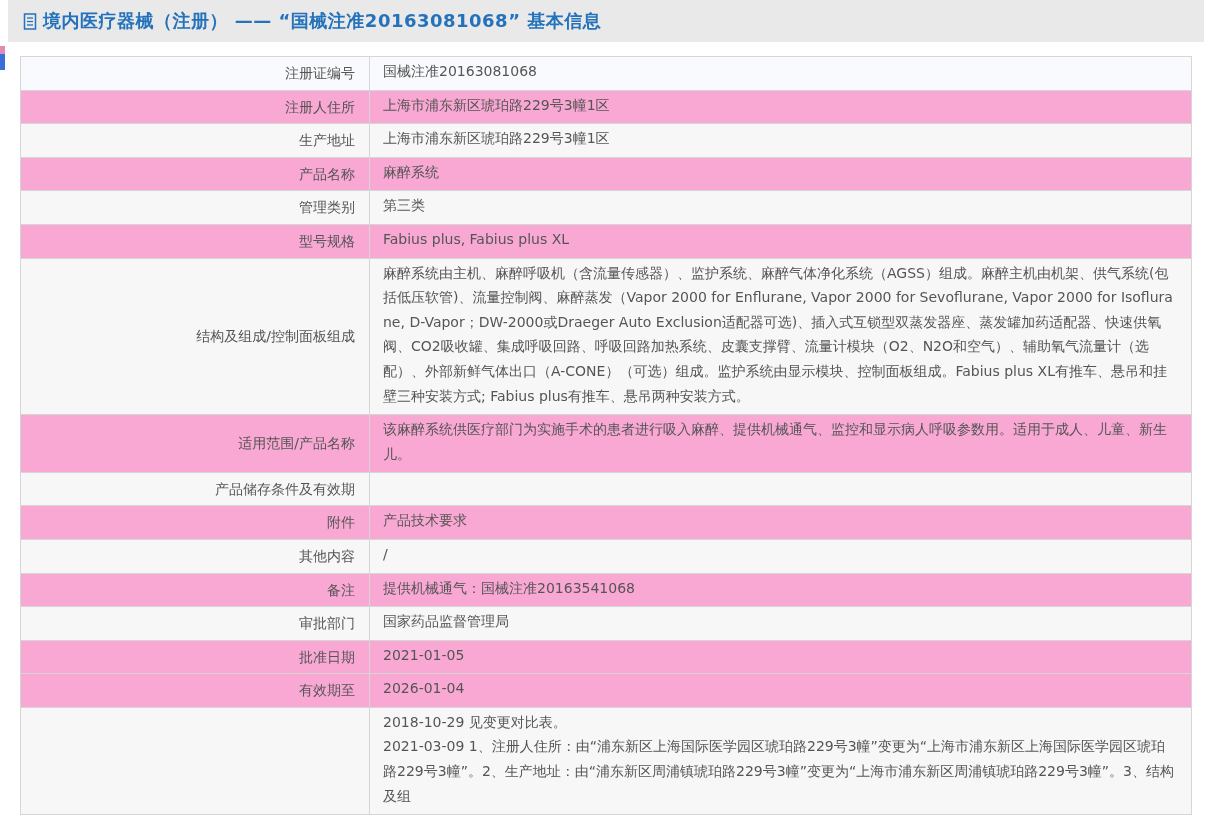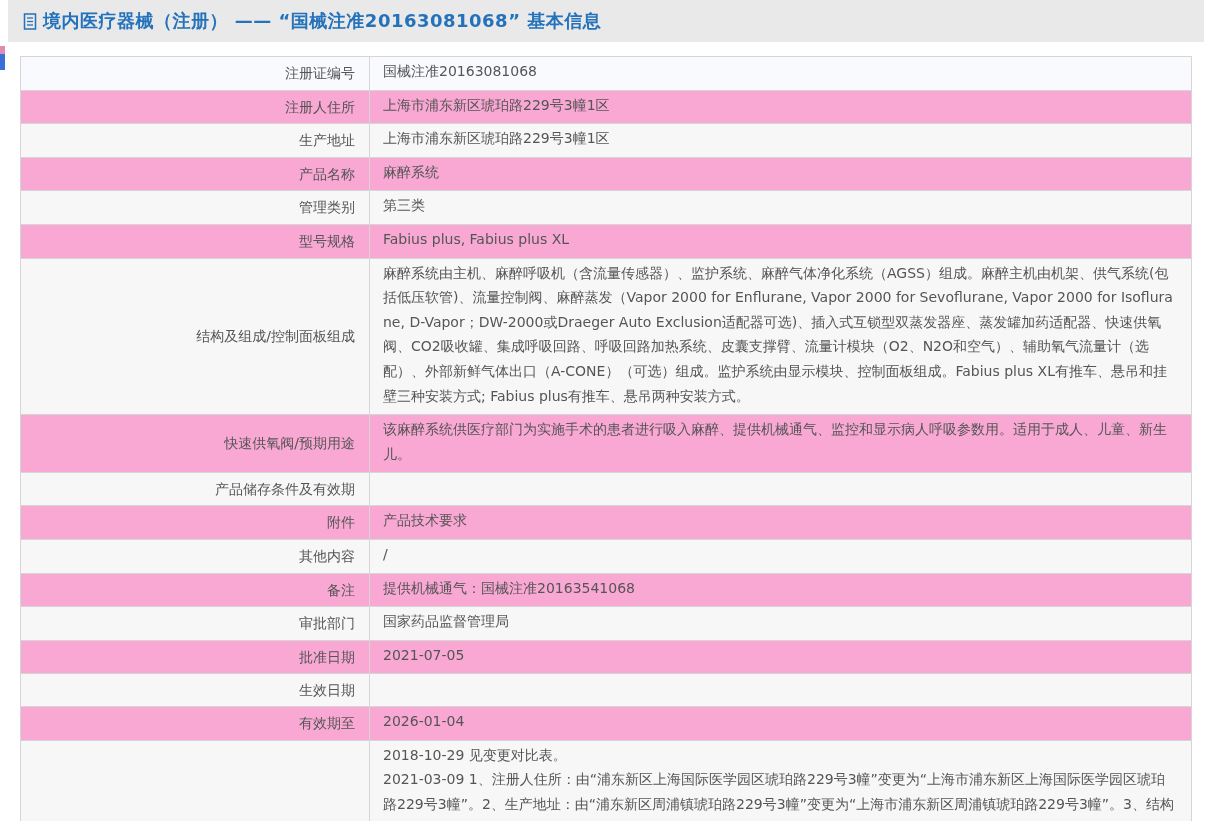--- a/index.html
+++ b/index.html
@@ -135,21 +135,21 @@
     <td class="cell-label">型号规格</td>
     <td class="cell-value">Fabius plus, Fabius plus XL</td>
   </tr>
 
   <tr class="row-even">
     <td class="cell-label">结构及组成/控制面板组成</td>
     <td class="cell-value">麻醉系统由主机、麻醉呼吸机（含流量传感器）、监护系统、麻醉气体净化系统（AGSS）组成。麻醉主机由机架、供气系统(包括低压软管)、流量控制阀、麻醉蒸发（Vapor 2000 for Enflurane, Vapor 2000 for Sevoflurane, Vapor 2000 for Isoflurane, D-Vapor；DW-2000或Draeger Auto Exclusion适配器可选)、插入式互锁型双蒸发器座、蒸发罐加药适配器、快速供氧阀、CO2吸收罐、集成呼吸回路、呼吸回路加热系统、皮囊支撑臂、流量计模块（O2、N2O和空气）、辅助氧气流量计（选配）、外部新鲜气体出口（A-CONE）（可选）组成。监护系统由显示模块、控制面板组成。Fabius plus XL有推车、悬吊和挂壁三种安装方式; Fabius plus有推车、悬吊两种安装方式。</td>
   </tr>
 
   <tr class="row-odd">
-    <td class="cell-label">快速供氧阀/预期用途</td>
+    <td class="cell-label">适用范围/产品名称</td>
     <td class="cell-value">该麻醉系统供医疗部门为实施手术的患者进行吸入麻醉、提供机械通气、监控和显示病人呼吸参数用。适用于成人、儿童、新生儿。</td>
   </tr>
 
   <tr class="row-even">
     <td class="cell-label">产品储存条件及有效期</td>
     <td class="cell-value"></td>
   </tr>
 
   <tr class="row-odd">
     <td class="cell-label">附件</td>
@@ -166,27 +166,23 @@
     <td class="cell-value">提供机械通气：国械注准20163541068</td>
   </tr>
 
   <tr class="row-even">
     <td class="cell-label">审批部门</td>
     <td class="cell-value">国家药品监督管理局</td>
   </tr>
 
   <tr class="row-odd">
     <td class="cell-label">批准日期</td>
-    <td class="cell-value">2021-07-05</td>
+    <td class="cell-value">2021-01-05</td>
   </tr>
 
-  <tr class="row-even">
-    <td class="cell-label">生效日期</td>
-    <td class="cell-value"></td>
-  </tr>
 
   <tr class="row-odd">
     <td class="cell-label">有效期至</td>
     <td class="cell-value">2026-01-04</td>
   </tr>
 
   <tr class="row-even">
     <td class="cell-label"></td>
     <td class="cell-value">2018-10-29 见变更对比表。
 2021-03-09 1、注册人住所：由“浦东新区上海国际医学园区琥珀路229号3幢”变更为“上海市浦东新区上海国际医学园区琥珀路229号3幢”。2、生产地址：由“浦东新区周浦镇琥珀路229号3幢”变更为“上海市浦东新区周浦镇琥珀路229号3幢”。3、结构及组</td>

